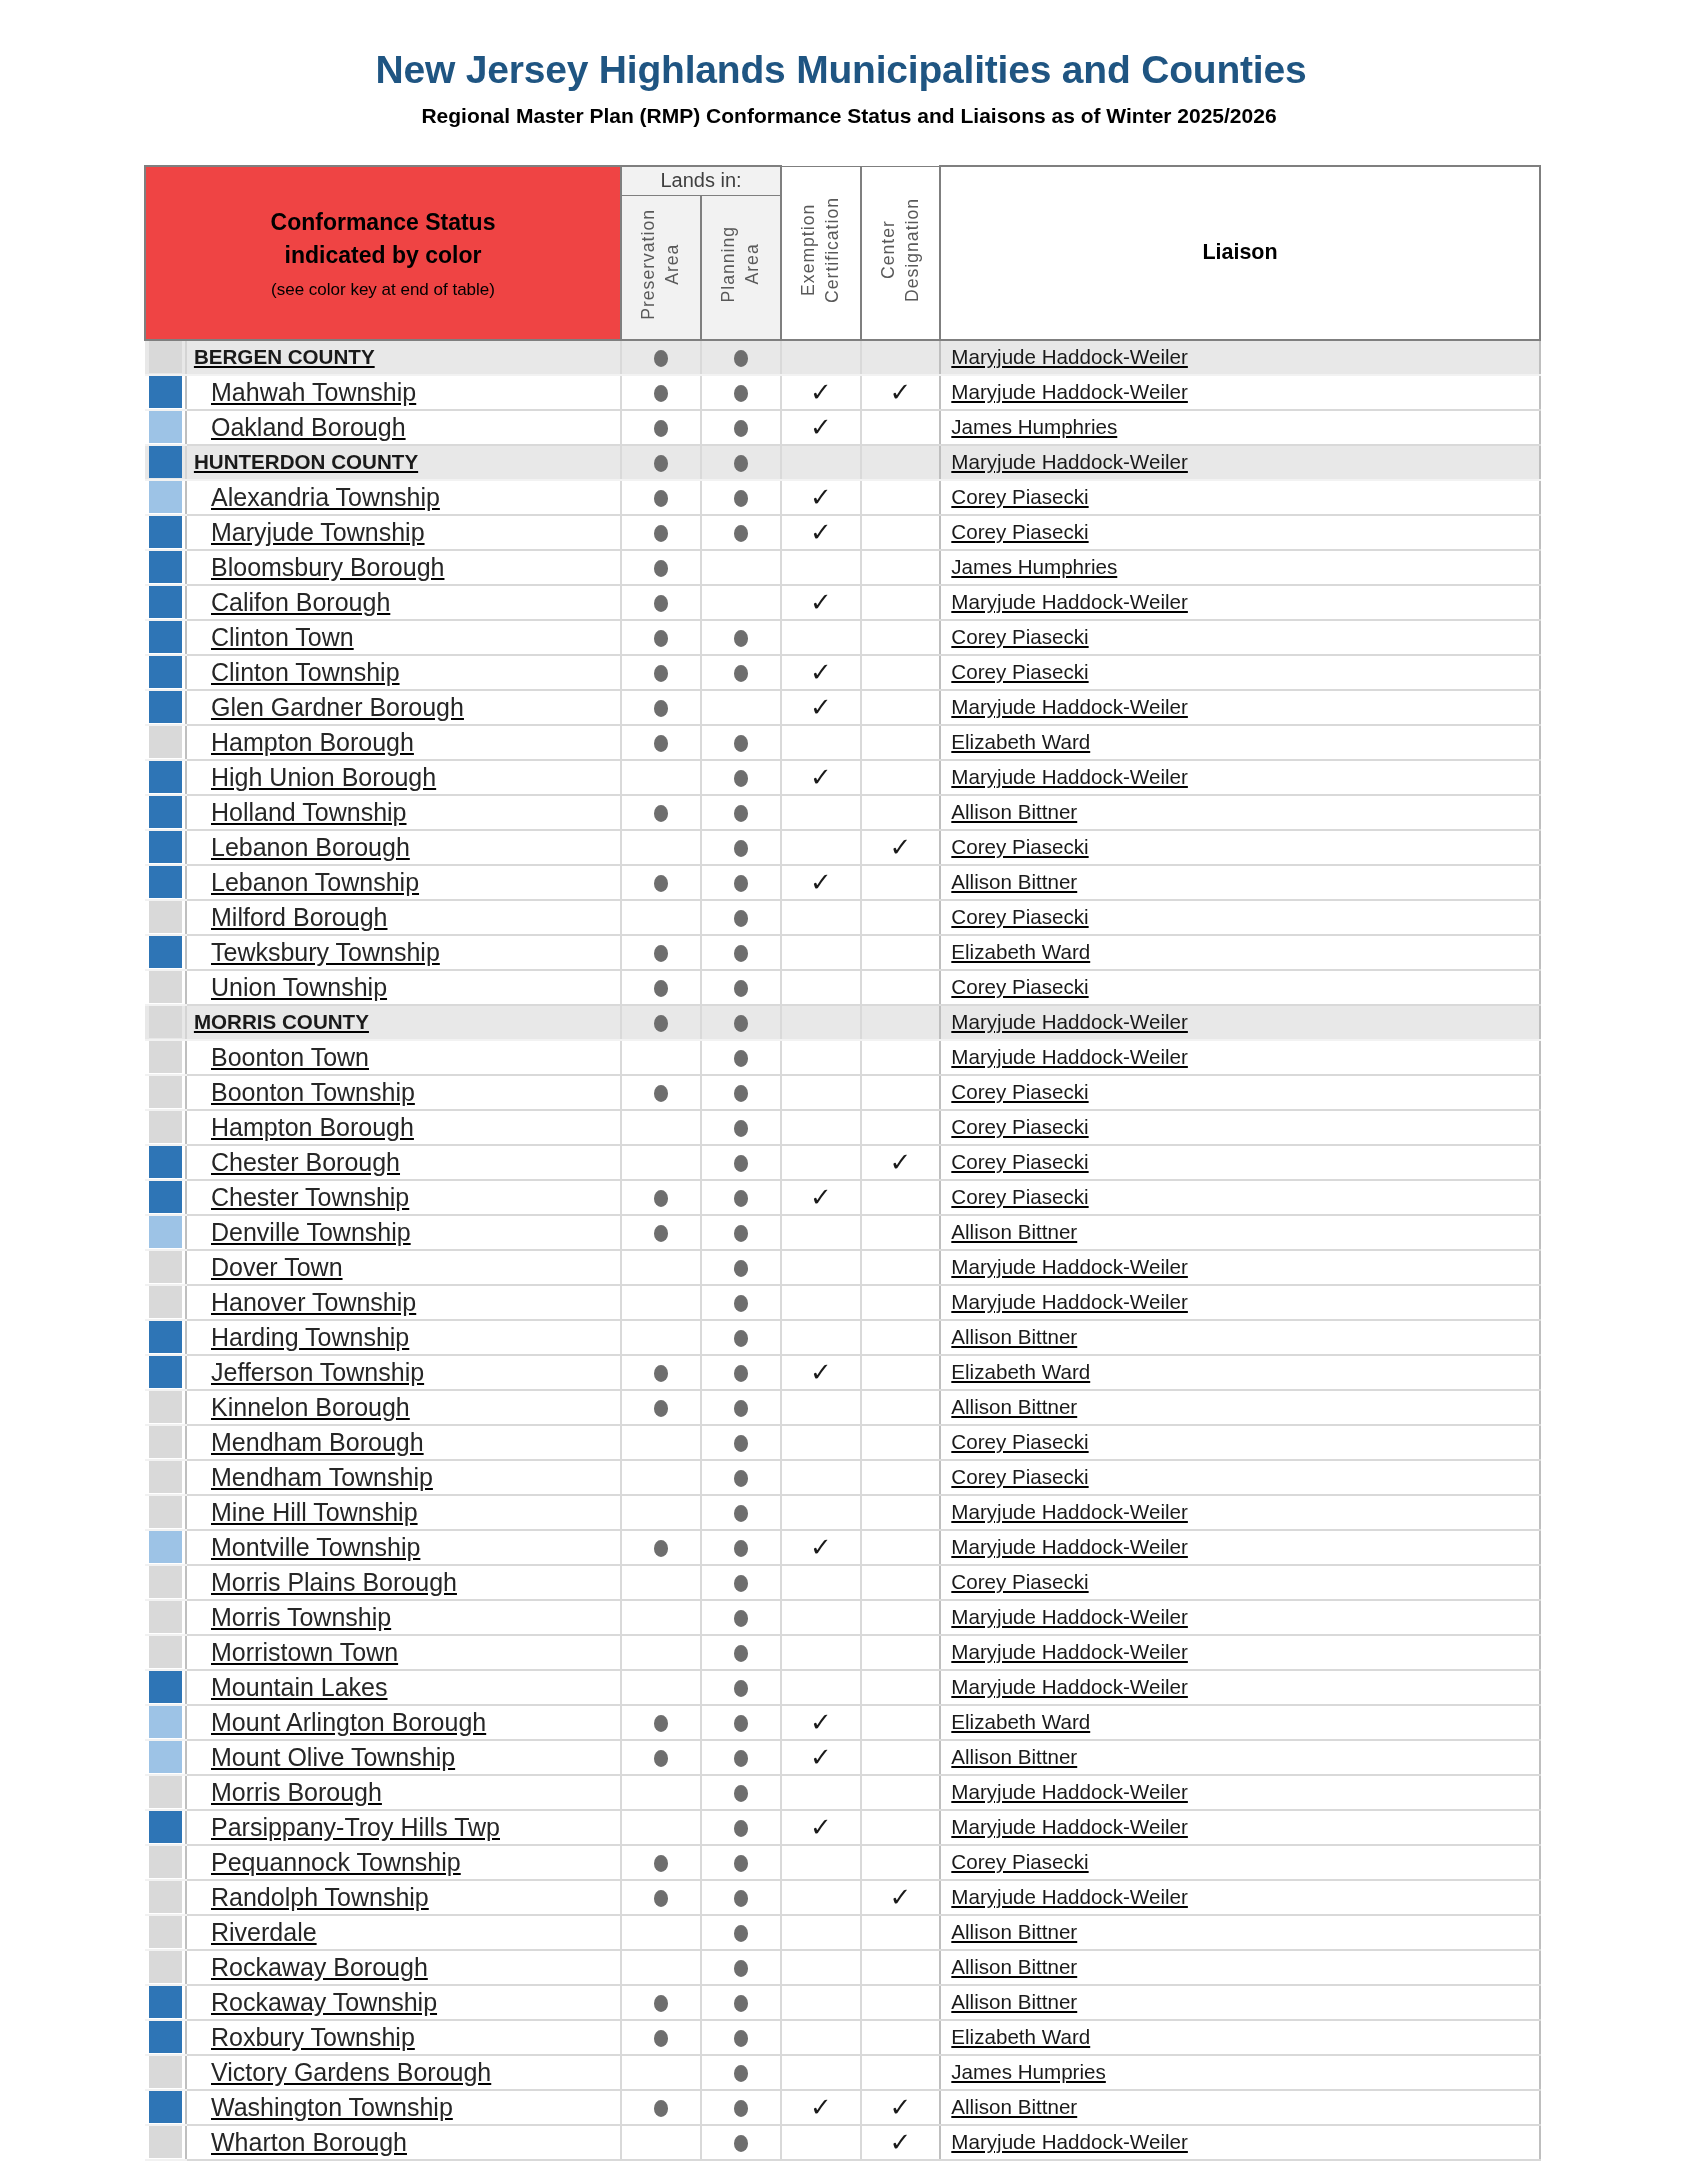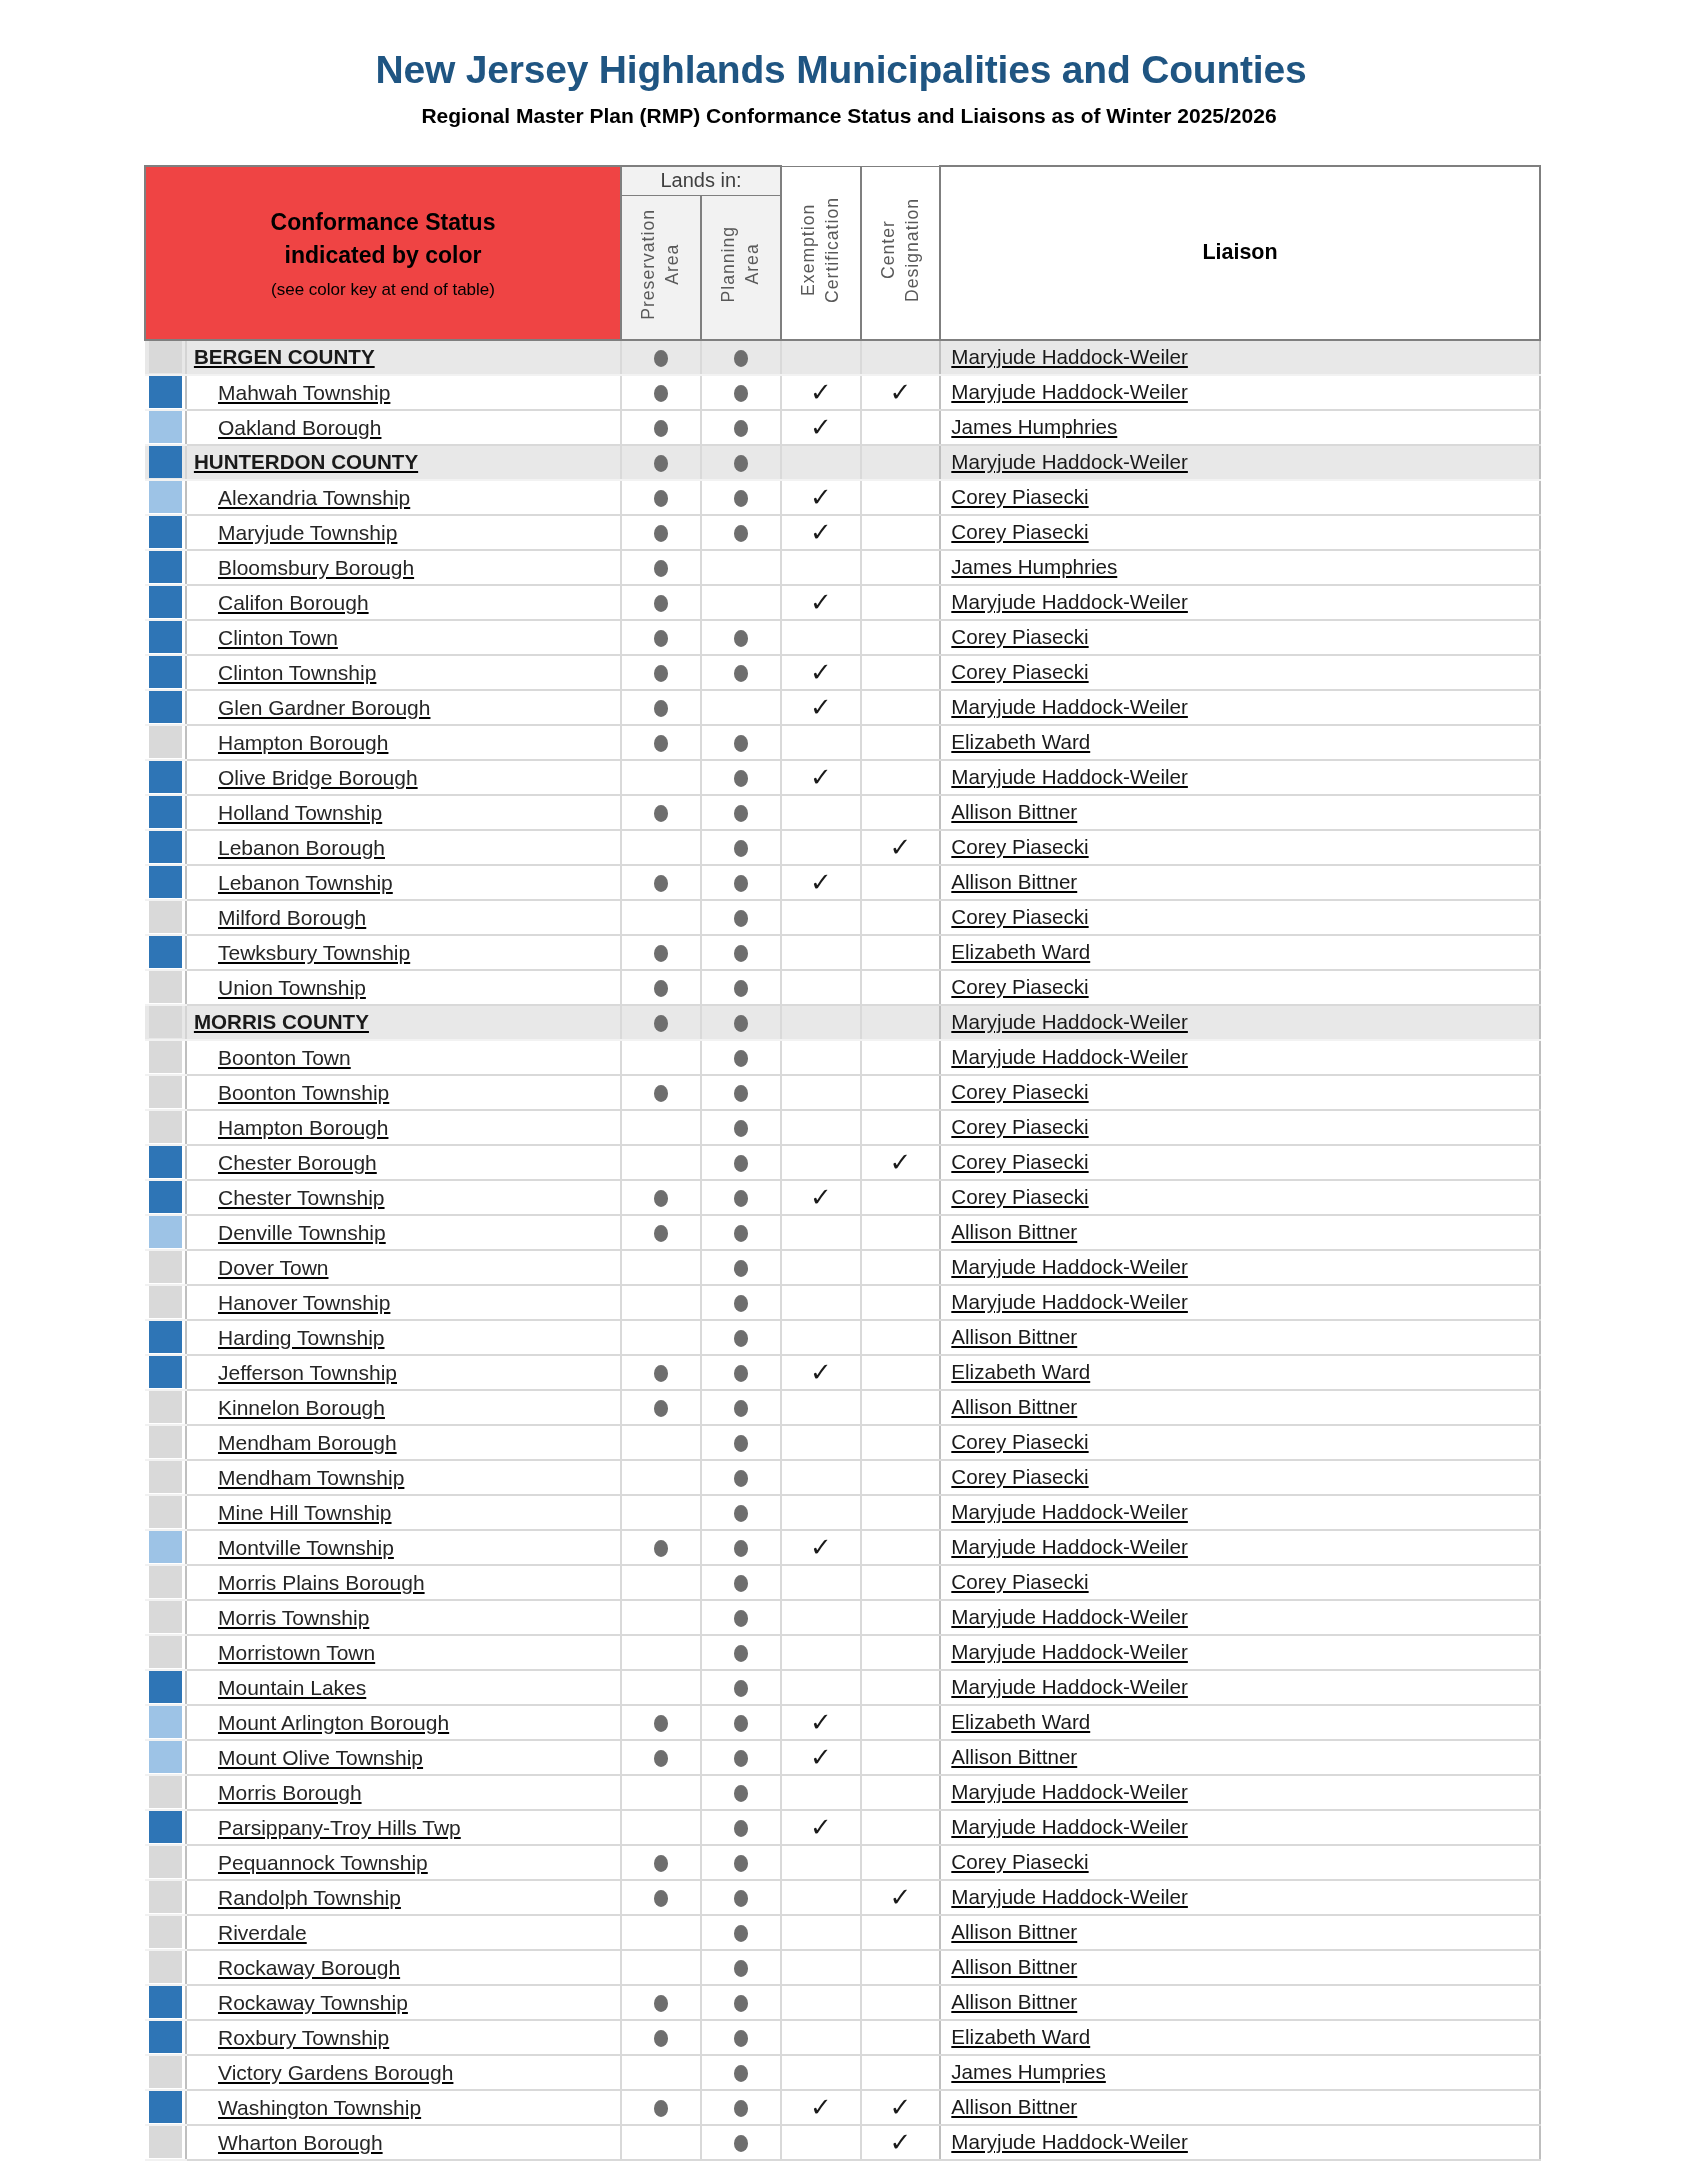--- a/index.html
+++ b/index.html
@@ -164,22 +164,22 @@
   .swatch {
     display: block;
     width: 33px;
     height: 32px;
     margin-left: 4.3px;
   }
 
   td.name-cell {
     border-left: 2.6px solid #BFBFBF;
     border-right: 2.6px solid #D9D9D9;
-    padding-left: 31px;
-    font-size: 21px;
+    padding-left: 24px;
+    font-size: 25px;
     color: #262626;
     white-space: nowrap;
     overflow: hidden;
   }
   tr.county td.name-cell {
     padding-left: 6.9px;
     font-weight: bold;
     font-size: 20.6px;
     color: #1A1A1A;
   }
@@ -406,21 +406,21 @@
             <td class="mark-cell"><span class="dot"></span></td>
             <td class="mark-cell"><span class="dot"></span></td>
             <td class="mark-cell"></td>
             <td class="mark-cell last-mark"></td>
             <td class="liaison-cell">Elizabeth Ward</td>
           </tr>
           <tr class="muni">
             <td class="swatch-cell">
               <span class="swatch" style="background: rgb(46, 117, 182);"></span>
             </td>
-            <td class="name-cell">Olive Bridge Borough</td>
+            <td class="name-cell">High Union Borough</td>
             <td class="mark-cell"></td>
             <td class="mark-cell"><span class="dot"></span></td>
             <td class="mark-cell"><span class="check">✓</span></td>
             <td class="mark-cell last-mark"></td>
             <td class="liaison-cell">Maryjude Haddock-Weiler</td>
           </tr>
           <tr class="muni">
             <td class="swatch-cell">
               <span class="swatch" style="background: rgb(46, 117, 182);"></span>
             </td>

